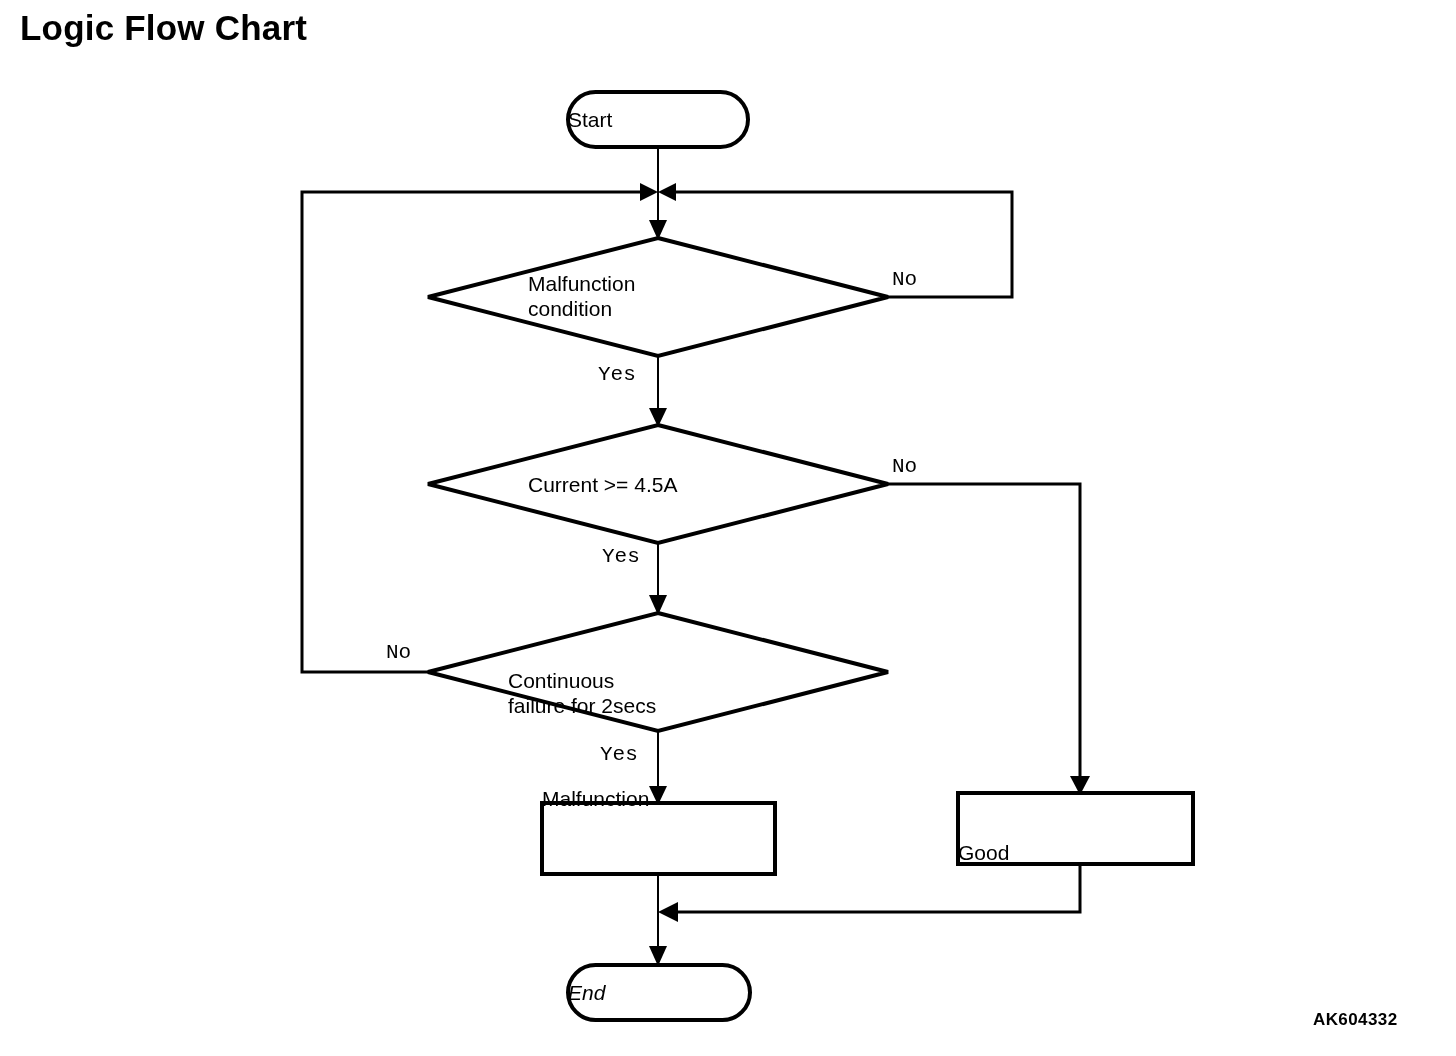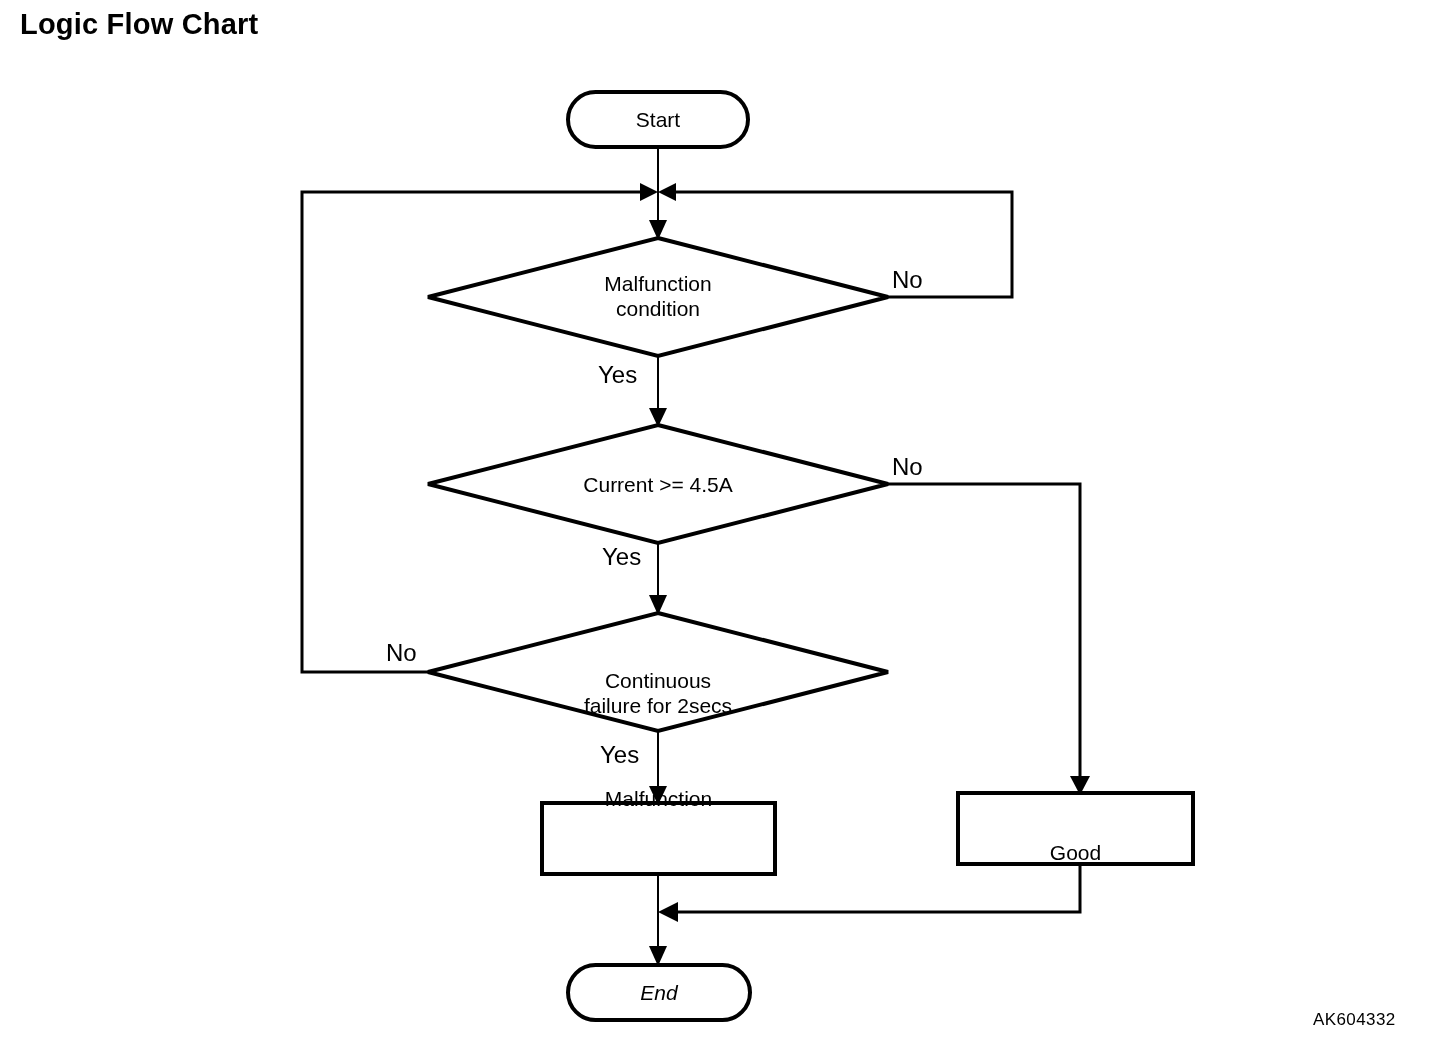--- a/index.html
+++ b/index.html
@@ -12,56 +12,57 @@
     height: 1056px;
     position: relative;
     overflow: hidden;
     font-family: "Liberation Sans", sans-serif;
     color: #000000;
   }
   #page-title {
     position: absolute;
     left: 20px;
     top: 8px;
-    font-size: 29px;
+    font-size: 35px;
     font-weight: bold;
     letter-spacing: 0.2px;
     white-space: nowrap;
   }
   #watermark {
     position: absolute;
     left: 1313px;
     top: 1010px;
     font-size: 17px;
-    font-weight: normal;
+    font-weight: bold;
     letter-spacing: 0.4px;
     white-space: nowrap;
     text-align: center;
   }
   #flow-canvas {
     position: absolute;
     left: 0;
     top: 0;
     width: 1456px;
     height: 1056px;
   }
   .node-label {
     position: absolute;
-    text-align: center;
+    text-align: left;
     font-size: 21px;
     line-height: 25px;
     white-space: pre-line;
     pointer-events: none;
   }
   .edge-label {
     position: absolute;
-    font-size: 24px;
+    font-size: 21px;
     line-height: 23px;
     white-space: nowrap;
     pointer-events: none;
+    font-family: Liberation Mono, monospace;
   }
 </style>
 </head>
 <body>
 
 <div id="page-title">Logic Flow Chart</div>
 
 <svg id="flow-canvas" viewBox="0 0 1456 1056" width="1456" height="1056" xmlns="http://www.w3.org/2000/svg">
 
   <defs>

